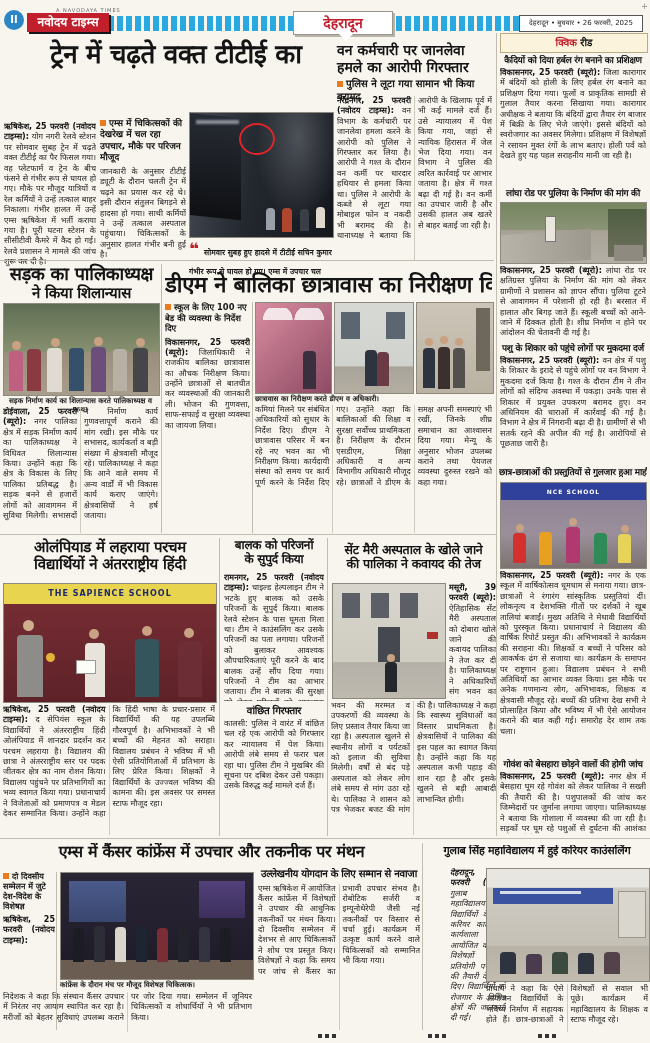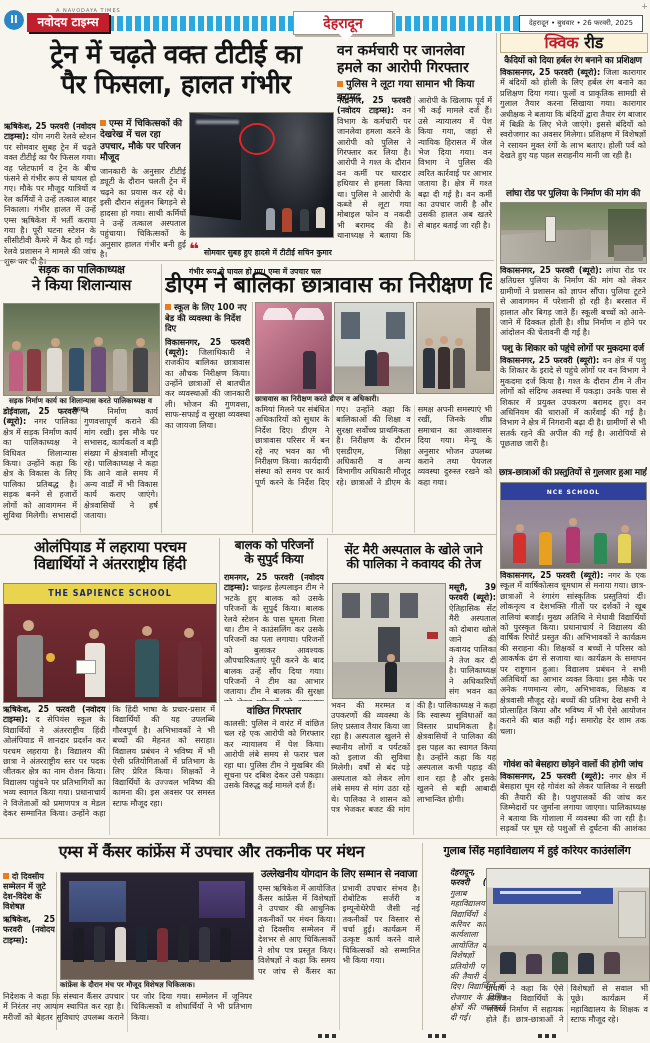--- a/index.html
+++ b/index.html
@@ -40,21 +40,20 @@
   <div class="pgnum abs" style="left:4px;top:10px;"><span>II</span></div>
   <div class="abs" style="left:56px;top:7px;font-size:5px;color:#666;letter-spacing:1px;">A NAVODAYA TIMES</div>
   <div class="stripes" style="left:108px;top:16px;width:533px;height:15px;"></div>
   <div class="brandbox" style="left:27px;top:13px;width:82px;height:19px;font-size:12px;line-height:19px;"><span>नवोदय टाइम्स</span></div>
   <div class="tab" style="left:293px;top:11px;width:98px;height:22px;"><span style="color:#c21f2c;font-weight:bold;font-size:14px;line-height:22px;">देहरादून</span></div>
   <div class="datebox" style="left:519px;top:15px;width:122px;height:15px;line-height:15px;">देहरादून • बुधवार • 26 फरवरी, 2025</div>
   <div class="abs" style="right:2px;top:2px;color:#888;font-size:8px;">+</div>
 
   <div class="abs" style="left:11px;top:40px;width:330px;">
     <div class="hl" style="font-size:26px;">ट्रेन में चढ़ते वक्त टीटीई का</div>
-    <div class="hl" style="font-size:26px;">पैर फिसला, हालत गंभीर</div>
   </div>
   <div class="abs body-txt" style="left:4px;top:122px;width:92px;height:146px;overflow:hidden;">
     <b>ऋषिकेश, 25 फरवरी (नवोदय टाइम्स):</b> <span>योग नगरी रेलवे स्टेशन पर सोमवार सुबह ट्रेन में चढ़ते वक्त टीटीई का पैर फिसल गया। वह प्लेटफार्म व ट्रेन के बीच फंसने से गंभीर रूप से घायल हो गए। मौके पर मौजूद यात्रियों व रेल कर्मियों ने उन्हें तत्काल बाहर निकाला। गंभीर हालत में उन्हें एम्स ऋषिकेश में भर्ती कराया गया है। पूरी घटना स्टेशन के सीसीटीवी कैमरे में कैद हो गई। रेलवे प्रशासन ने मामले की जांच शुरू कर दी है।</span>
   </div>
   <div class="abs" style="left:100px;top:118px;width:86px;height:150px;overflow:hidden;">
     <div class="subhead"><span class="bullet"></span><span>एम्स में चिकित्सकों की देखरेख में चल रहा उपचार, मौके पर परिजन मौजूद</span></div>
     <div class="body-txt" style="margin-top:4px;">जानकारी के अनुसार टीटीई ड्यूटी के दौरान चलती ट्रेन में चढ़ने का प्रयास कर रहे थे। इसी दौरान संतुलन बिगड़ने से हादसा हो गया। साथी कर्मियों ने उन्हें तत्काल अस्पताल पहुंचाया। चिकित्सकों के अनुसार हालत गंभीर बनी हुई है।</div>
   </div>
 
   <div class="photo" style="left:189px;top:112px;width:143px;height:124px;background:linear-gradient(100deg,#454b55 0%,#23272e 45%,#14171c 100%);">
@@ -77,21 +76,21 @@
   <div class="abs" style="left:337px;top:42px;width:155px;">
     <div class="hl-left" style="font-size:14px;">वन कर्मचारी पर जानलेवा</div>
     <div class="hl-left" style="font-size:14px;">हमले का आरोपी गिरफ्तार</div>
     <div class="subhead" style="margin-top:3px;font-size:10px;"><span class="bullet"></span><span>पुलिस ने लूटा गया सामान भी किया बरामद</span></div>
   </div>
   <div class="abs body-txt cols2" style="left:337px;top:96px;width:155px;height:164px;overflow:hidden;">
     <b>नरेंद्रनगर, 25 फरवरी (नवोदय टाइम्स):</b> <span>वन विभाग के कर्मचारी पर जानलेवा हमला करने के आरोपी को पुलिस ने गिरफ्तार कर लिया है। आरोपी ने गश्त के दौरान वन कर्मी पर धारदार हथियार से हमला किया था। पुलिस ने आरोपी के कब्जे से लूटा गया मोबाइल फोन व नकदी भी बरामद की है। थानाध्यक्ष ने बताया कि आरोपी के खिलाफ पूर्व में भी कई मामले दर्ज हैं। उसे न्यायालय में पेश किया गया, जहां से न्यायिक हिरासत में जेल भेज दिया गया। वन विभाग ने पुलिस की त्वरित कार्रवाई पर आभार जताया है। क्षेत्र में गश्त बढ़ा दी गई है। वन कर्मी का उपचार जारी है और उसकी हालत अब खतरे से बाहर बताई जा रही है।</span>
   </div>
 
   <div class="vline" style="left:496px;top:33px;height:803px;"></div>
-  <div class="qr-head" style="left:500px;top:33px;width:146px;height:18px;font-size:16px;line-height:18px;">
+  <div class="qr-head" style="left:500px;top:33px;width:146px;height:18px;font-size:10px;line-height:18px;">
     <span style="color:#c21f2c;">क्विक</span><span style="color:#161616;"> रीड</span>
   </div>
 
   <div class="abs hl" style="left:499px;top:55px;width:148px;font-size:9px;white-space:nowrap;overflow:hidden;">कैदियों को दिया हर्बल रंग बनाने का प्रशिक्षण</div>
   <div class="abs body-txt" style="left:500px;top:68px;width:146px;height:117px;overflow:hidden;">
     <b>विकासनगर, 25 फरवरी (ब्यूरो):</b> <span>जिला कारागार में बंदियों को होली के लिए हर्बल रंग बनाने का प्रशिक्षण दिया गया। फूलों व प्राकृतिक सामग्री से गुलाल तैयार करना सिखाया गया। कारागार अधीक्षक ने बताया कि बंदियों द्वारा तैयार रंग बाजार में बिक्री के लिए भेजे जाएंगे। इससे बंदियों को स्वरोजगार का अवसर मिलेगा। प्रशिक्षण में विशेषज्ञों ने रसायन मुक्त रंगों के लाभ बताए। होली पर्व को देखते हुए यह पहल सराहनीय मानी जा रही है।</span>
   </div>
 
   <div class="abs hl" style="left:499px;top:188px;width:148px;font-size:9px;white-space:nowrap;overflow:hidden;">लांघा रोड पर पुलिया के निर्माण की मांग की</div>
   <div class="photo" style="left:500px;top:202px;width:145px;height:60px;background:linear-gradient(#75855f 0%,#8b9377 45%,#a8a396 46%,#b3afa5 100%);">
@@ -125,21 +124,21 @@
     <b>विकासनगर, 25 फरवरी (ब्यूरो):</b> <span>नगर के एक स्कूल में वार्षिकोत्सव धूमधाम से मनाया गया। छात्र-छात्राओं ने रंगारंग सांस्कृतिक प्रस्तुतियां दीं। लोकनृत्य व देशभक्ति गीतों पर दर्शकों ने खूब तालियां बजाईं। मुख्य अतिथि ने मेधावी विद्यार्थियों को पुरस्कृत किया। प्रधानाचार्य ने विद्यालय की वार्षिक रिपोर्ट प्रस्तुत की। अभिभावकों ने कार्यक्रम की सराहना की। शिक्षकों व बच्चों ने परिसर को आकर्षक ढंग से सजाया था। कार्यक्रम के समापन पर राष्ट्रगान हुआ। विद्यालय प्रबंधन ने सभी अतिथियों का आभार व्यक्त किया। इस मौके पर अनेक गणमान्य लोग, अभिभावक, शिक्षक व क्षेत्रवासी मौजूद रहे। बच्चों की प्रतिभा देख सभी ने प्रोत्साहित किया और भविष्य में भी ऐसे आयोजन कराने की बात कही गई। समारोह देर शाम तक चला।</span>
   </div>
 
   <div class="abs hl" style="left:499px;top:759px;width:148px;font-size:9px;white-space:nowrap;overflow:hidden;">गोवंश को बेसहारा छोड़ने वालों की होगी जांच</div>
   <div class="abs body-txt" style="left:500px;top:772px;width:146px;height:62px;overflow:hidden;">
     <b>विकासनगर, 25 फरवरी (ब्यूरो):</b> <span>नगर क्षेत्र में बेसहारा घूम रहे गोवंश को लेकर पालिका ने सख्ती की तैयारी की है। पशुपालकों की जांच कर जिम्मेदारों पर जुर्माना लगाया जाएगा। पालिकाध्यक्ष ने बताया कि गोशाला में व्यवस्था की जा रही है। सड़कों पर घूम रहे पशुओं से दुर्घटना की आशंका बनी रहती है।</span>
   </div>
 
   <div class="hline" style="left:0;top:260px;width:494px;"></div>
   <div class="abs" style="left:3px;top:264px;width:157px;">
-    <div class="hl" style="font-size:11px;">सड़क का पालिकाध्यक्ष</div>
+    <div class="hl" style="font-size:18px;">सड़क का पालिकाध्यक्ष</div>
     <div class="hl" style="font-size:15px;">ने किया शिलान्यास</div>
   </div>
   <div class="photo" style="left:3px;top:303px;width:155px;height:91px;background:linear-gradient(#5f6e53 0%,#87906f 52%,#9a8f7d 53%,#a89d8b 100%);">
     <div class="fig" style="left:3%;bottom:4%;width:14px;height:40px;background:#c06080;"></div>
     <div class="fig" style="left:15%;bottom:4%;width:14px;height:42px;background:#8a3b42;"></div>
     <div class="fig" style="left:28%;bottom:3%;width:15px;height:44px;background:#dfdbd2;"></div>
     <div class="fig" style="left:42%;bottom:4%;width:15px;height:43px;background:#35506b;"></div>
     <div class="fig" style="left:56%;bottom:3%;width:15px;height:45px;background:#6b4f7a;"></div>
     <div class="fig" style="left:70%;bottom:4%;width:14px;height:42px;background:#b8b0a4;"></div>
     <div class="fig" style="left:83%;bottom:3%;width:15px;height:44px;background:#46454a;"></div>

